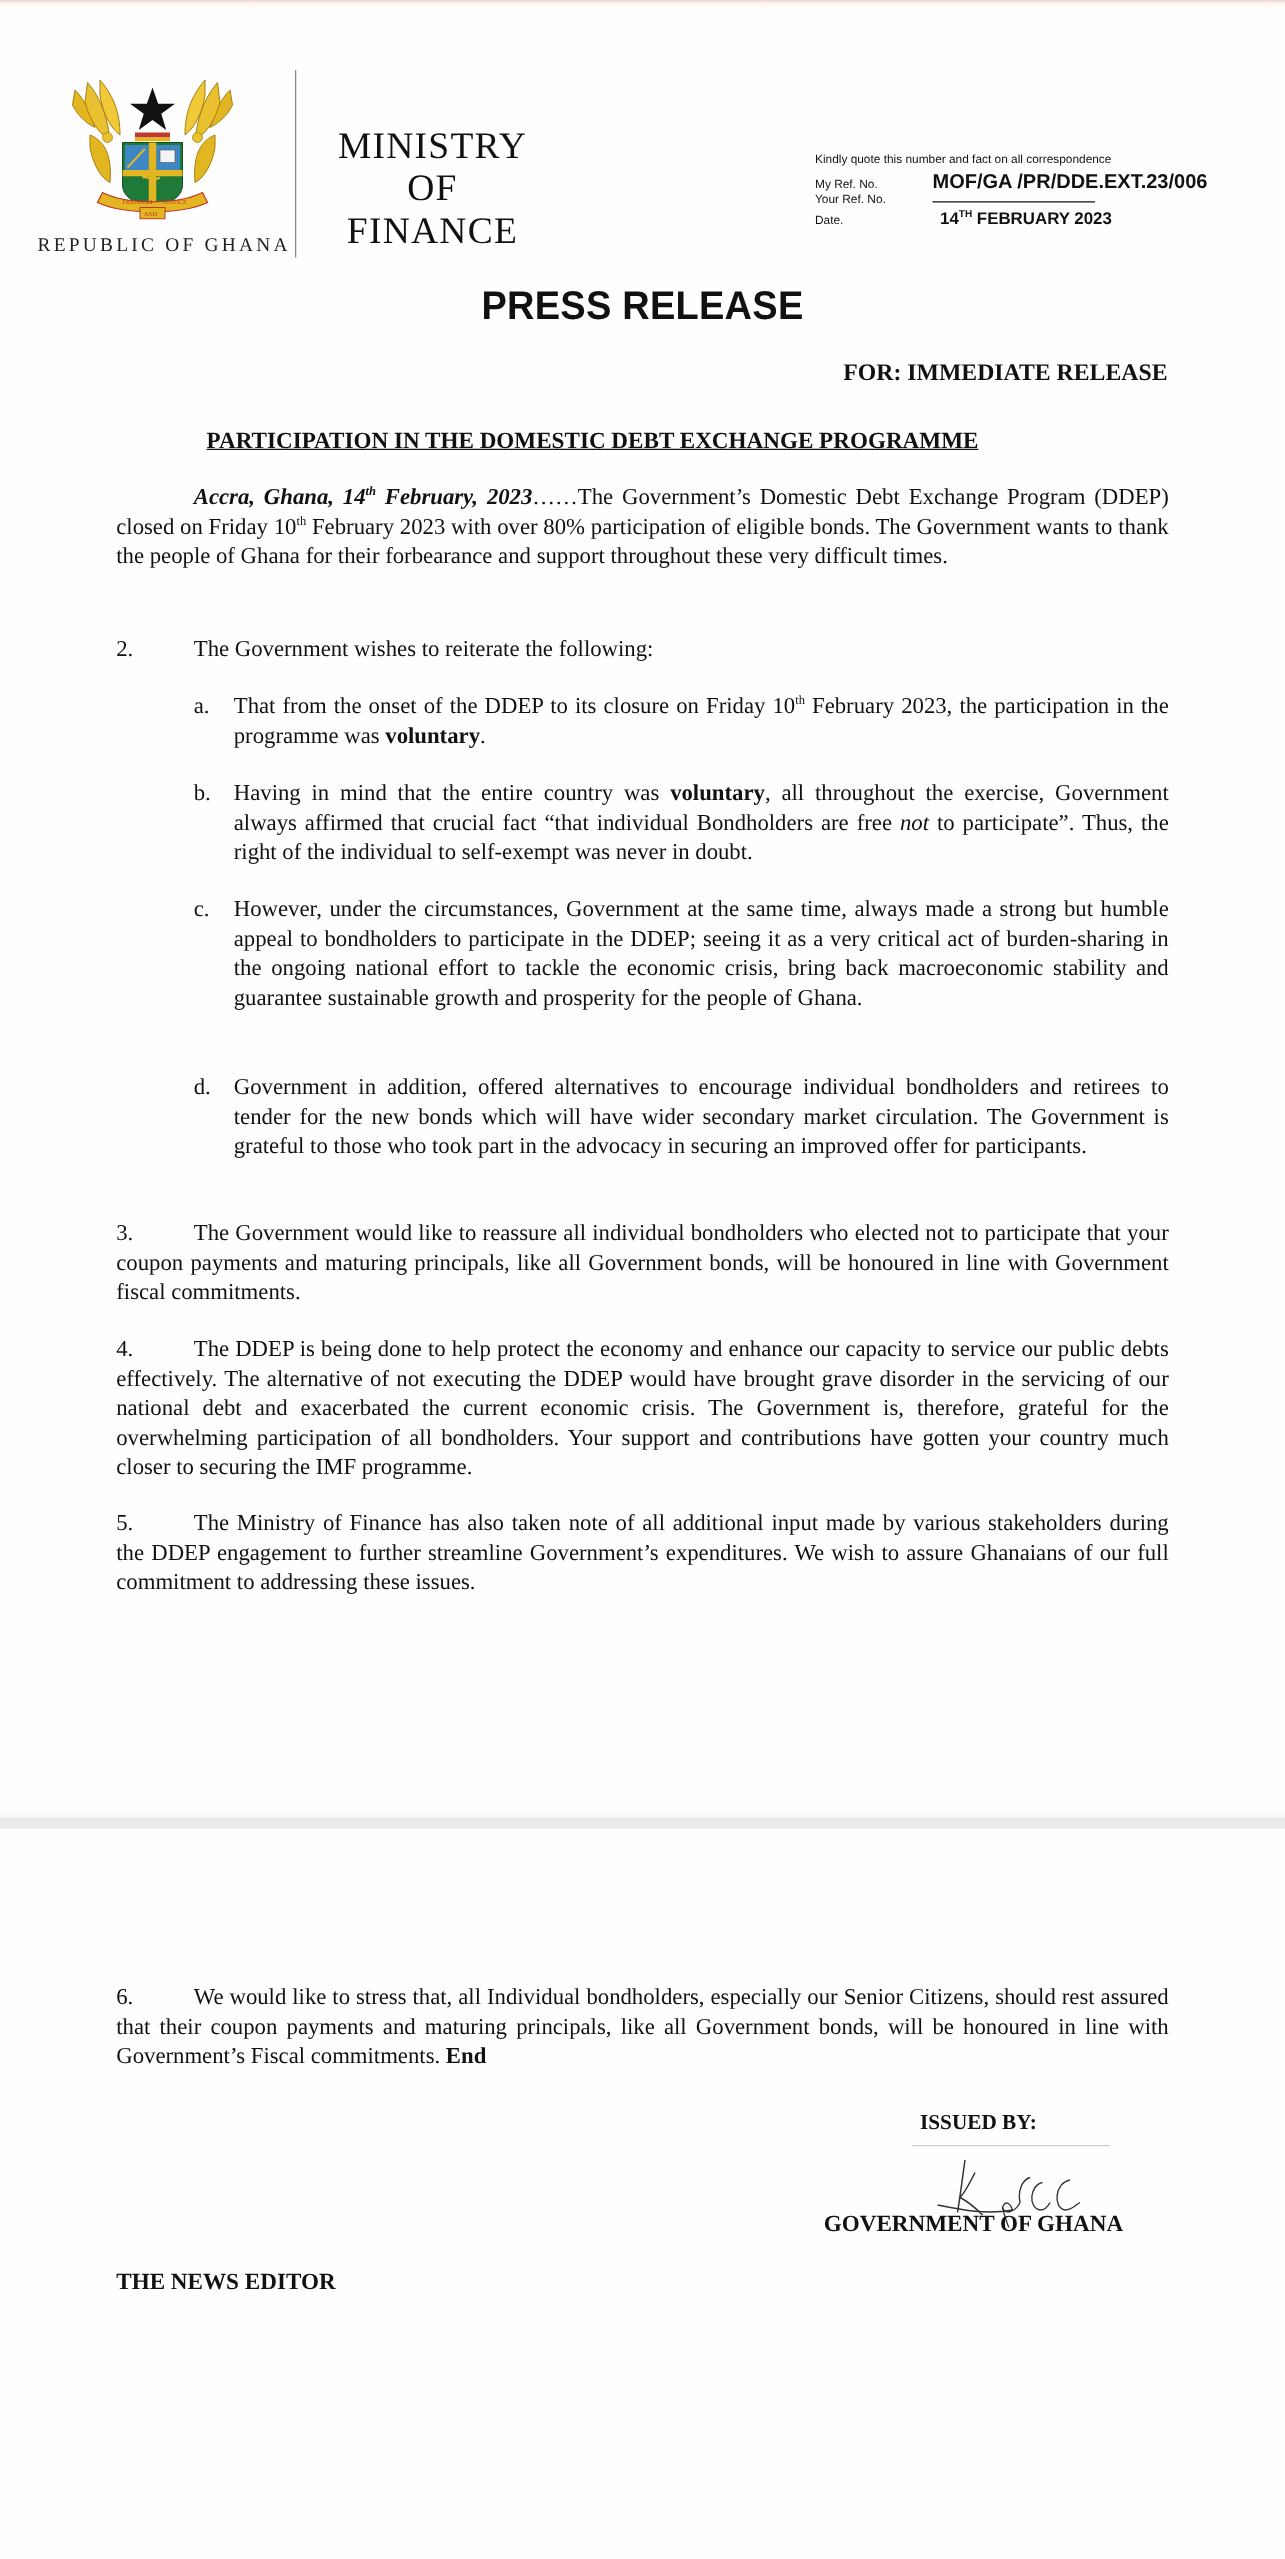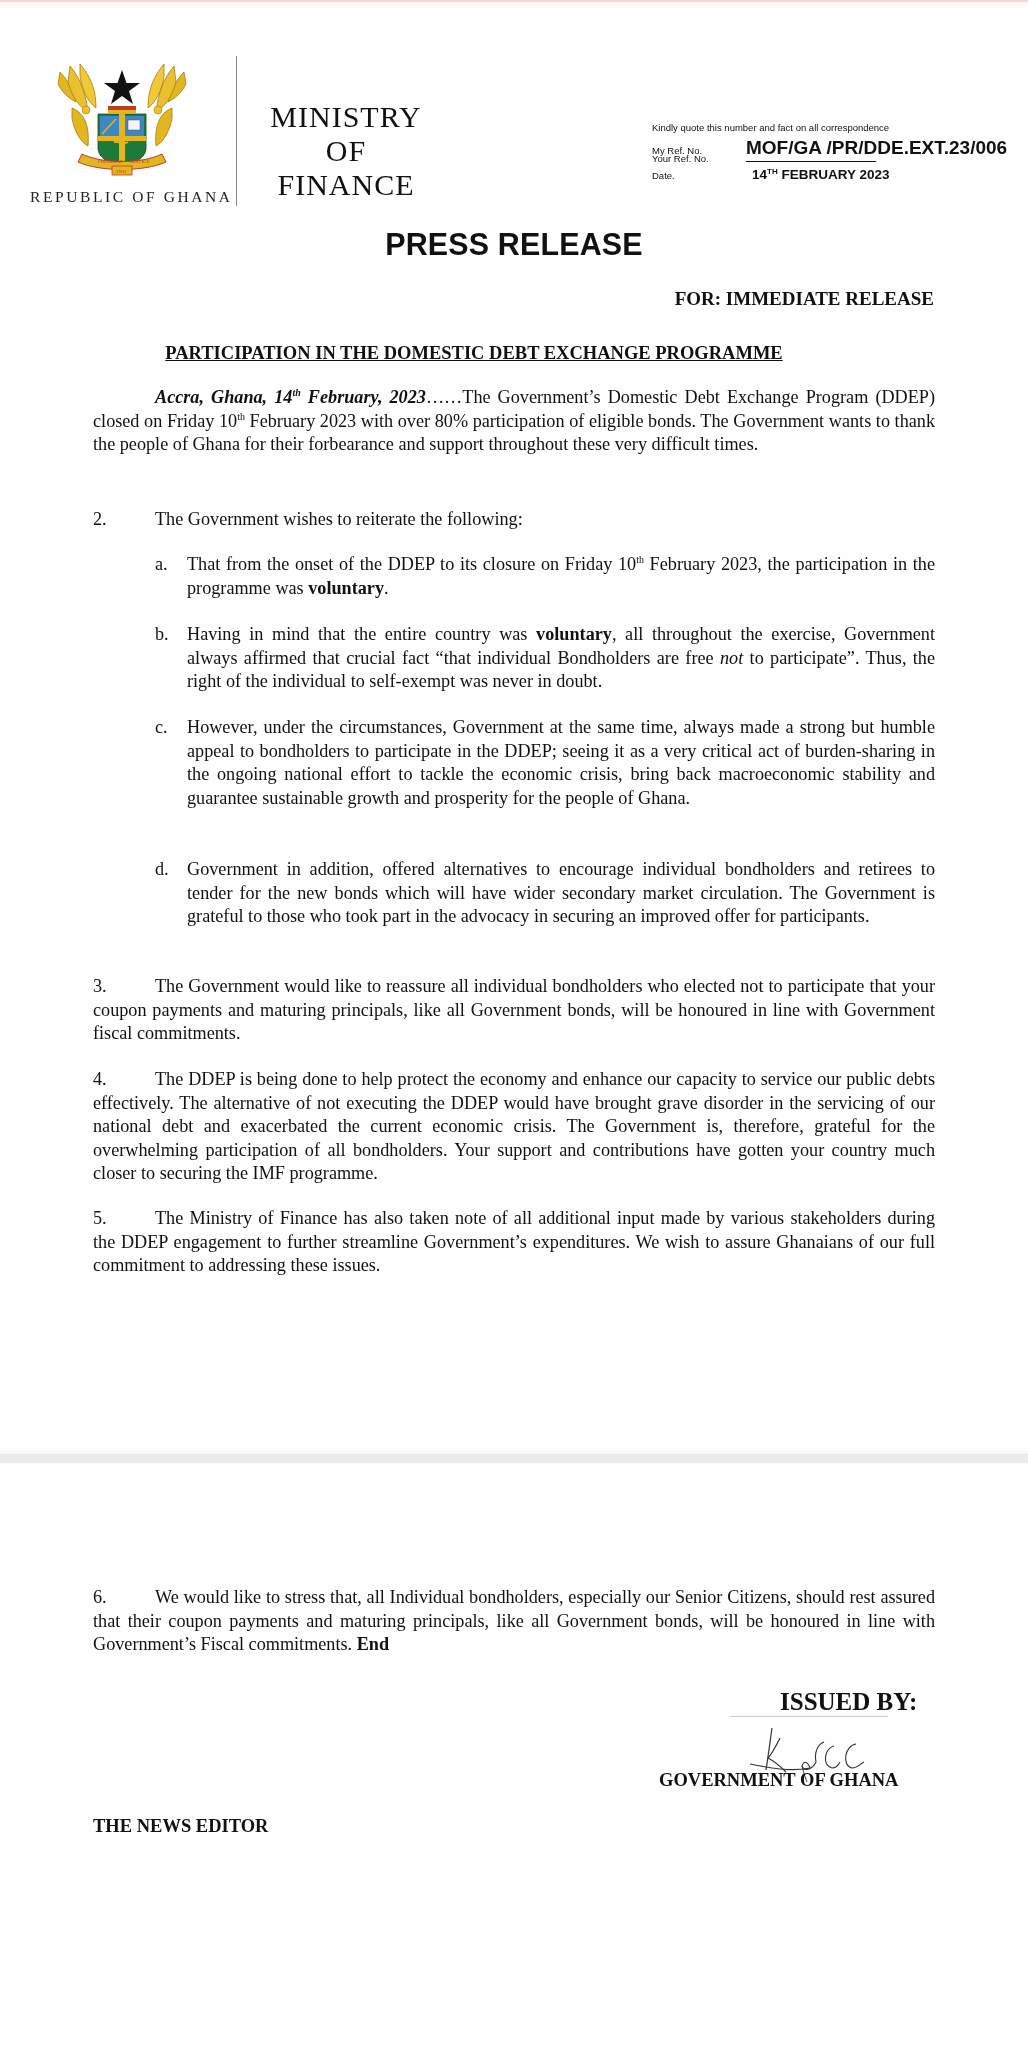--- a/index.html
+++ b/index.html
@@ -14,42 +14,42 @@
   
   .crest { position: absolute; left: 52px; top: 62px; width: 140px; height: 118px; }
   .republic { position: absolute; left: 30px; top: 188px; font-family: "Liberation Serif", serif; font-size: 15.5px; letter-spacing: 2.6px; color: #222; }
   .vdivider { position: absolute; left: 236px; top: 56px; width: 1px; height: 150px; background: #888; }
   .ministry { position: absolute; left: 258px; top: 100px; width: 176px; text-align: center; font-family: "Liberation Serif", serif; font-size: 30px; line-height: 34px; color: #111; letter-spacing: 1px; }
 
   .refblock { position: absolute; left: 652px; top: 122px; font-family: "Liberation Sans", sans-serif; color: #111; }
   .ref-note { font-size: 9.5px; margin-bottom: 4px; }
   .ref-row { display: flex; align-items: baseline; font-size: 9.5px; height: 14px; gap: 36px; }
   .ref-label { width: 58px; }
-  .ref-value { font-weight: bold; font-size: 19px; }
+  .ref-value { font-weight: bold; font-size: 16px; }
   .ref-blank { display: inline-block; width: 130px; border-bottom: 1px solid #111; height: 10px; }
   .ref-date { font-weight: bold; font-size: 13.5px; margin-left: 6px; }
   .ref-date sup { font-size: 8px; }
 
   .press { position: absolute; left: 0; width: 1028px; top: 226px; text-align: center; font-family: "Liberation Sans", sans-serif; font-weight: bold; font-size: 32px; letter-spacing: 0.2px; transform: scaleX(0.95); }
   .immediate { position: absolute; right: 94px; top: 288px; font-weight: bold; font-size: 19px; text-align: center; }
   .headline { position: absolute; left: 0; width: 948px; top: 343px; text-align: center; font-weight: bold; font-size: 18.5px; text-decoration: underline; }
 
   
   .para { position: absolute; left: 93px; width: 842px; font-size: 18.2px; line-height: 23.6px; text-align: justify; }
   .para .num { display: inline-block; width: 62px; }
   .indent { display: inline-block; width: 62px; }
   .list-item { position: absolute; left: 155px; width: 780px; font-size: 18.2px; line-height: 23.6px; text-align: justify; display: flex; }
   .list-item .letter { width: 32px; flex: none; }
   .list-item .txt { flex: 1; text-align: justify; }
   sup { font-size: 10px; line-height: 0; }
 
   .page-break { position: absolute; left: 0; top: 1454px; width: 1028px; height: 9px; background: #ebebeb; }
   .page-break-fade { position: absolute; left: 0; top: 1447px; width: 1028px; height: 7px; background: linear-gradient(#fefefe, #f8f8f8); }
 
-  .issued { position: absolute; left: 780px; top: 1688px; font-weight: bold; font-size: 25px; }
+  .issued { position: absolute; left: 736px; top: 1688px; font-weight: bold; font-size: 17px; }
   .issued-line { position: absolute; left: 730px; top: 1716px; width: 158px; height: 1px; background: #ccc; }
   .signature { position: absolute; left: 740px; top: 1722px; width: 130px; height: 60px; }
   .govt { position: absolute; left: 659px; top: 1770px; font-weight: bold; font-size: 18.5px; }
   .editor { position: absolute; left: 93px; top: 1816px; font-weight: bold; font-size: 18.5px; }
 </style>
 </head>
 <body>
 
 <div class="topline"></div>
 <div class="topfade"></div>

